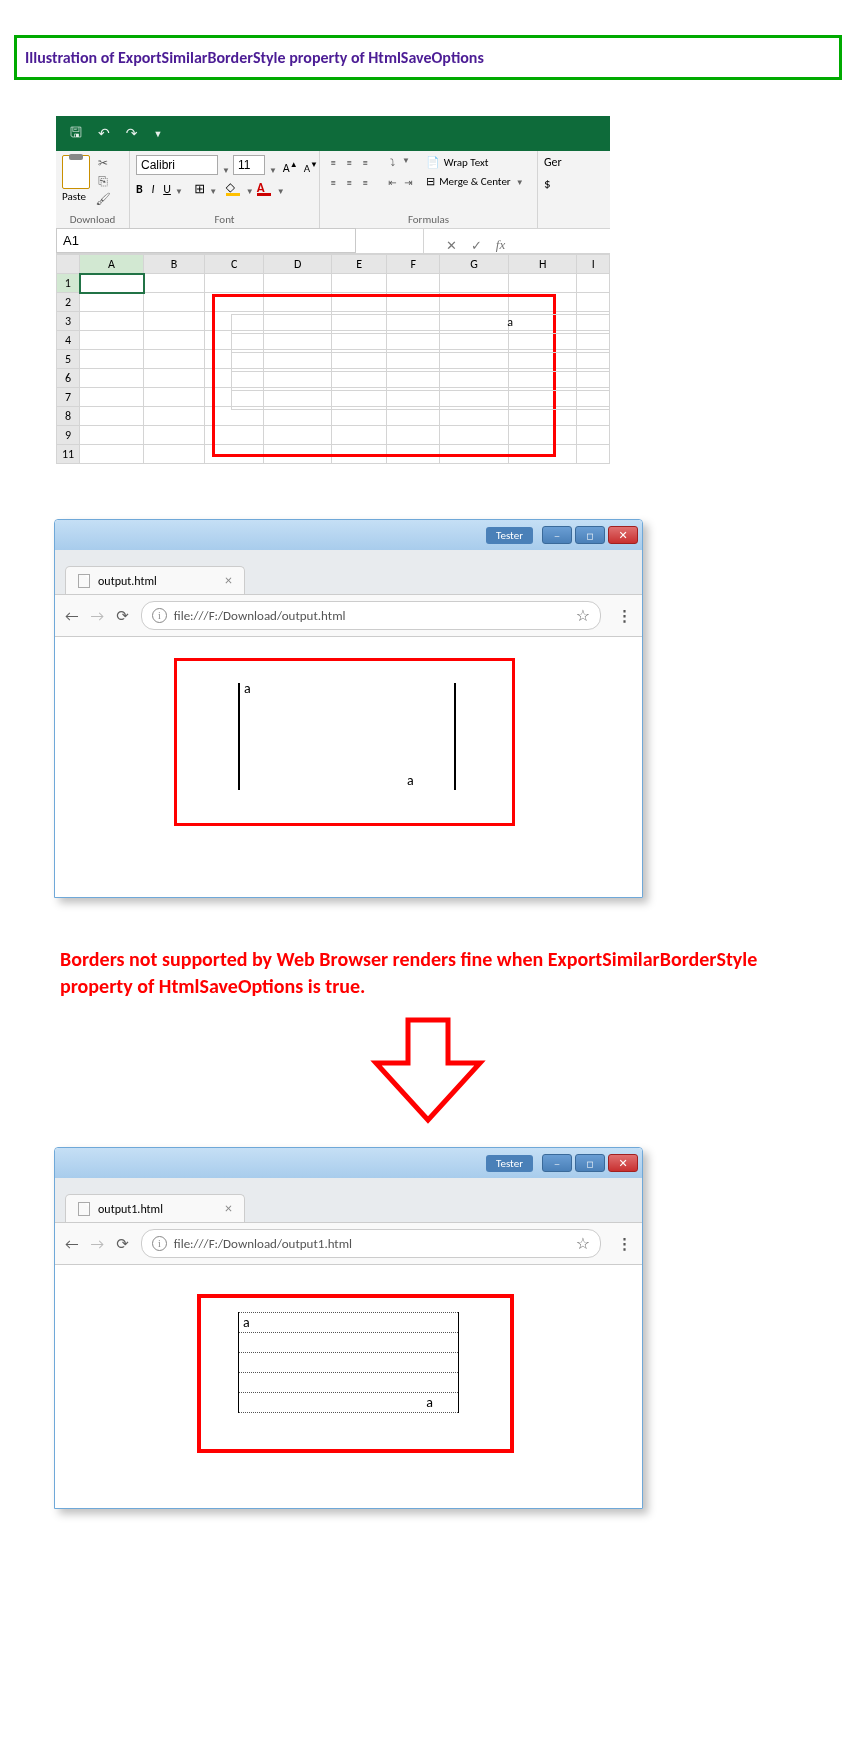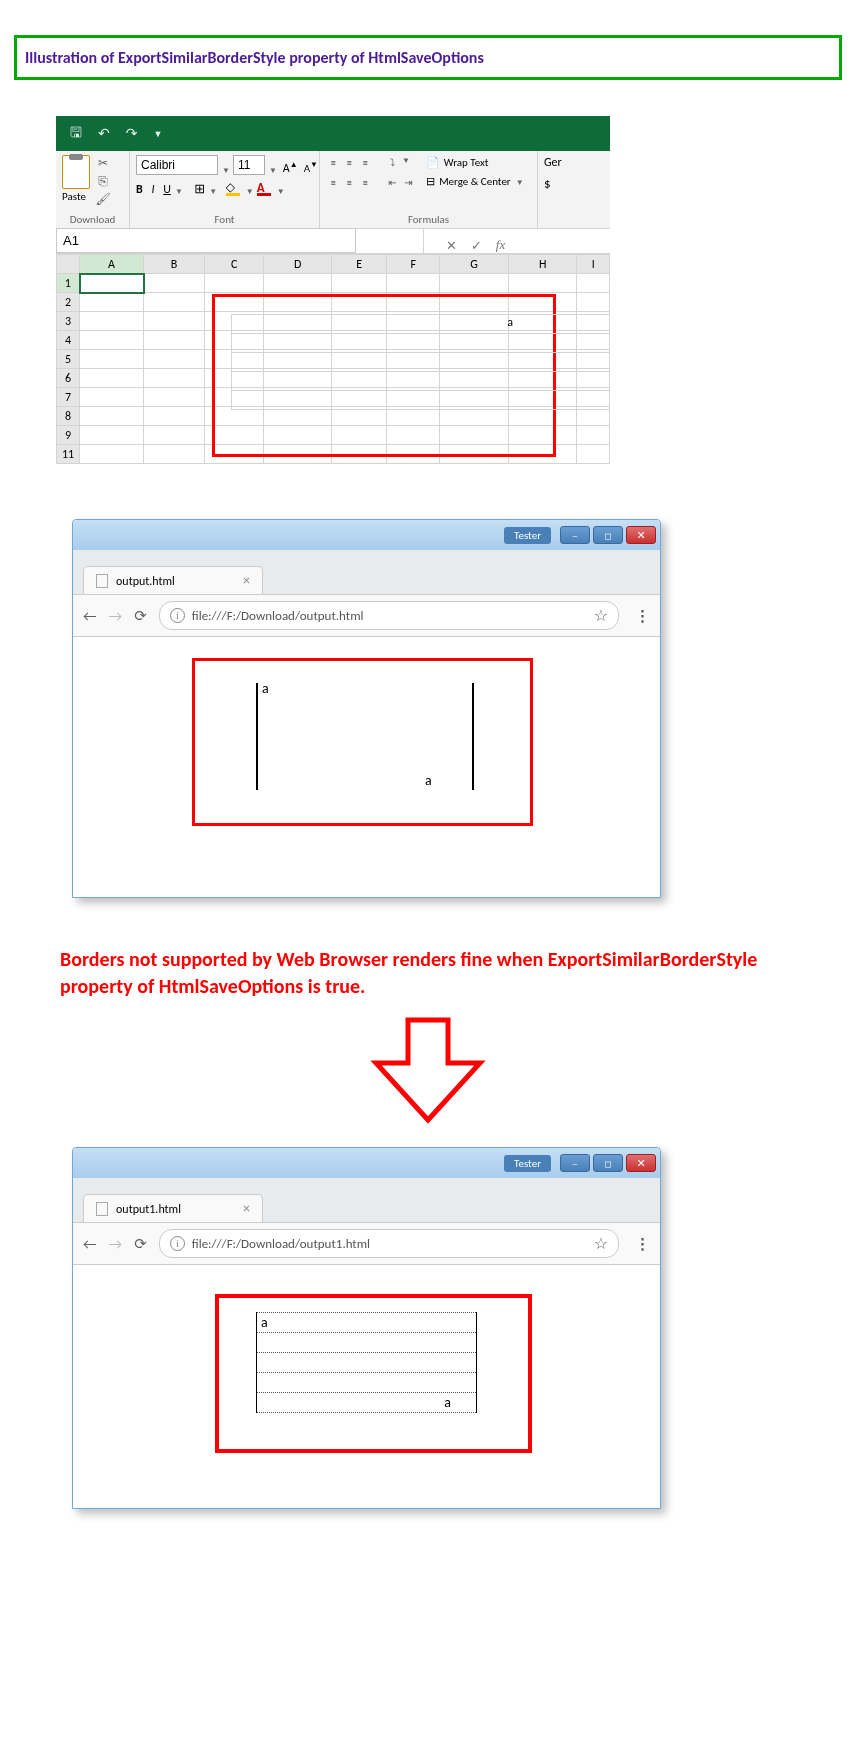--- a/index.html
+++ b/index.html
@@ -54,21 +54,21 @@
 .sel-cell{outline:2px solid #217346;outline-offset:-1px}
 
 .dotted-table{position:absolute;border-collapse:collapse;font-size:13px}
 .dot-v{border-left:1px solid #000;border-right:1px solid #000}
 .dot-h{border-top:1px dashed #999;border-bottom:1px dashed #999}
 .dt-cell{padding-left:4px;height:18px;vertical-align:top}
 
 .red-box{position:absolute;border:3px solid red}
 
 
-.browser{width:589px;margin:55px 0 30px 72px;border:1px solid #6fa8d8;border-radius:4px 4px 0 0;box-shadow:5px 5px 8px rgba(0,0,0,0.25)}
+.browser{width:589px;margin:55px 0 30px 54px;border:1px solid #6fa8d8;border-radius:4px 4px 0 0;box-shadow:5px 5px 8px rgba(0,0,0,0.25)}
 .browser.second{margin-top:0}
 .win-titlebar{height:30px;background:linear-gradient(#c5dff5,#a8ccec);border-radius:4px 4px 0 0;display:flex;justify-content:flex-end;align-items:center;padding:0 4px;gap:3px}
 .win-user{background:#4a80b8;color:#fff;font-size:11px;padding:2px 10px;border-radius:3px;margin-right:6px}
 .win-btn{width:30px;height:18px;background:linear-gradient(#6a9ed4,#4a80b8);border:1px solid #3a6a9a;border-radius:3px;display:flex;align-items:center;justify-content:center;color:#fff;font-size:9px}
 .win-btn.close{background:linear-gradient(#e07070,#c83030);border-color:#a02020;font-size:11px}
 .tab-row{background:#e8ebee;display:flex;padding-left:10px;padding-top:16px;align-items:flex-end}
 .browser-tab{background:#f9f9f9;border:1px solid #ccc;border-bottom:none;border-radius:5px 5px 0 0;padding:5px 12px;font-size:12px;display:flex;align-items:center;gap:8px;width:180px;justify-content:space-between}
 .tab-text{display:flex;align-items:center;gap:8px}
 .doc-icon{width:12px;height:14px;border:1px solid #aaa;position:relative}
 .doc-icon::before{content:"";position:absolute;top:0;right:0;border-top:4px solid #fff;border-left:4px solid transparent}

